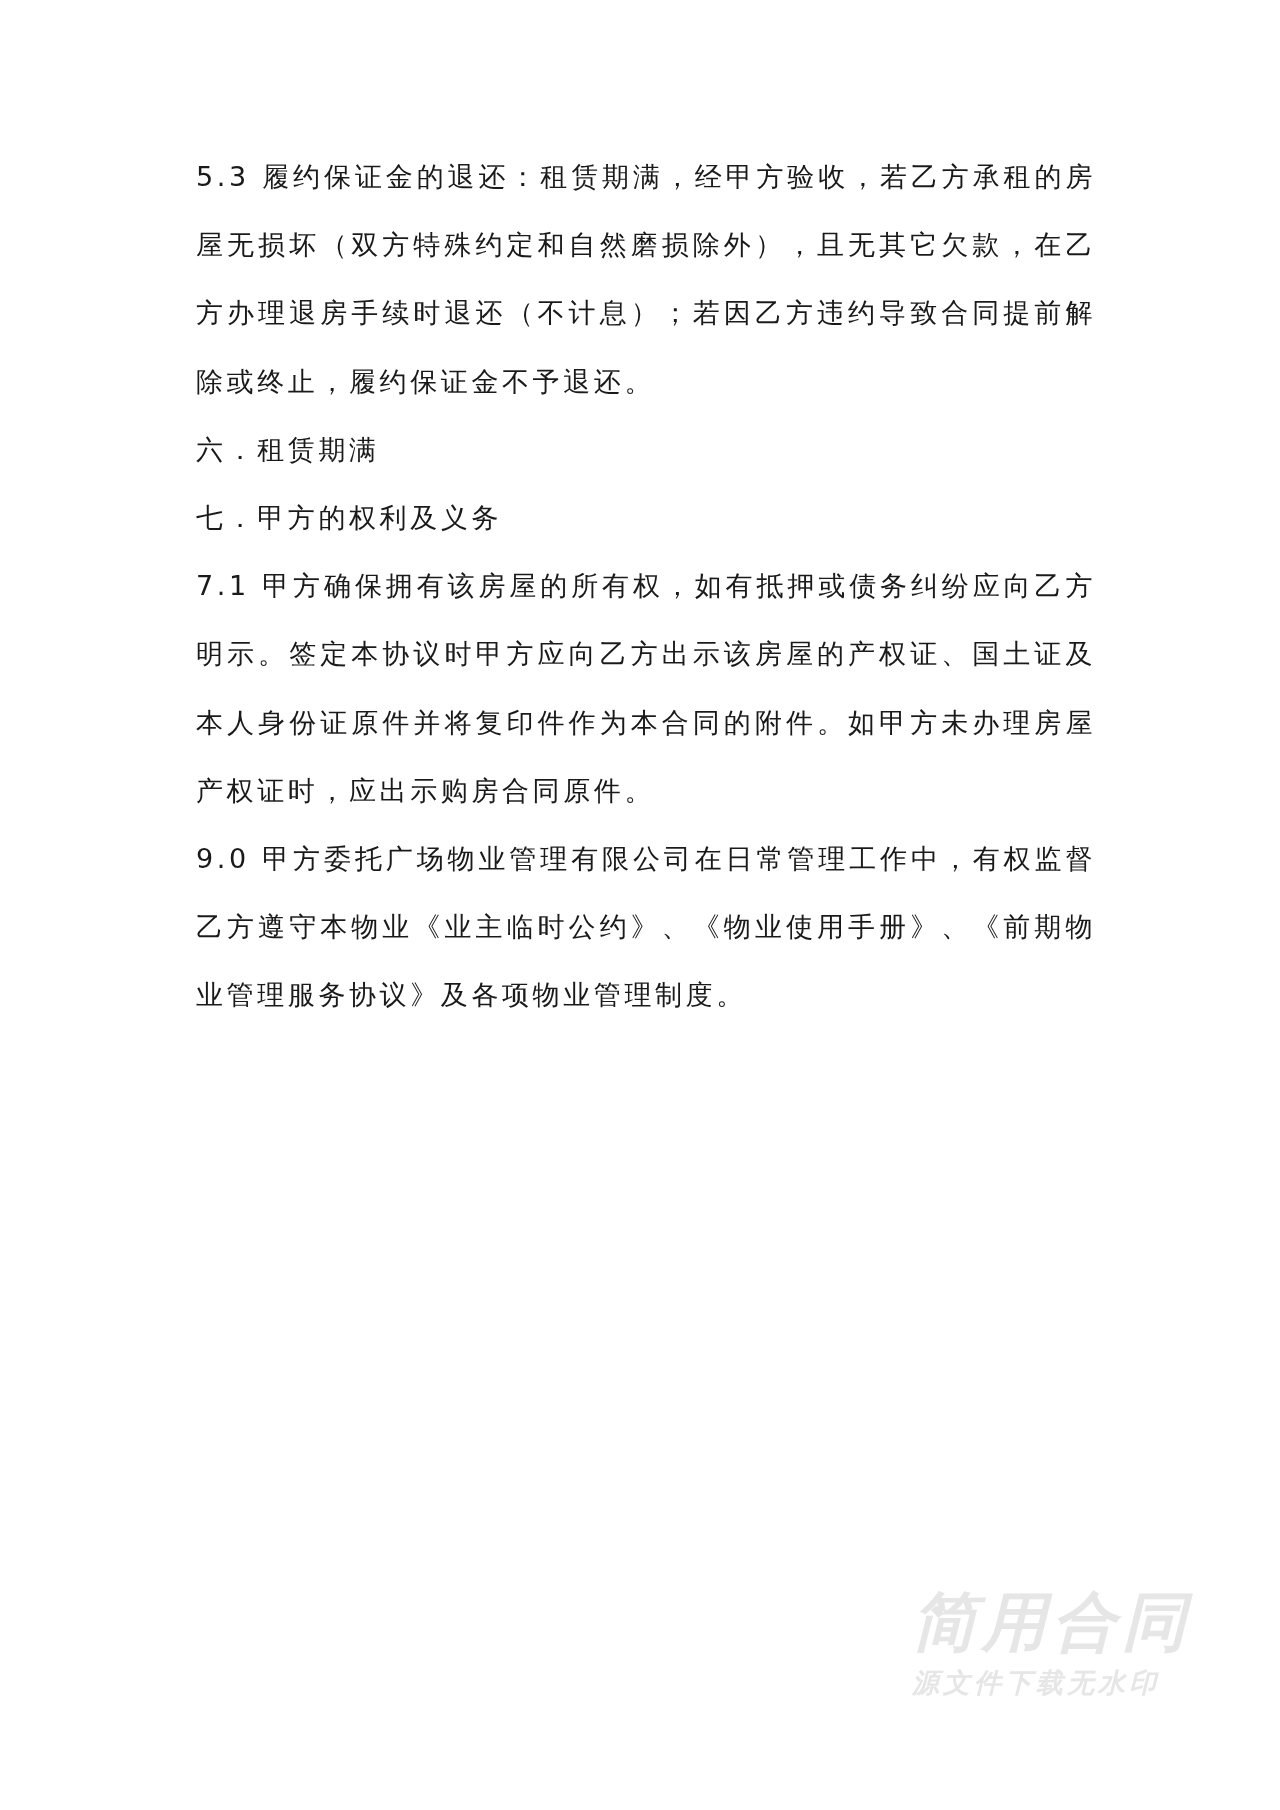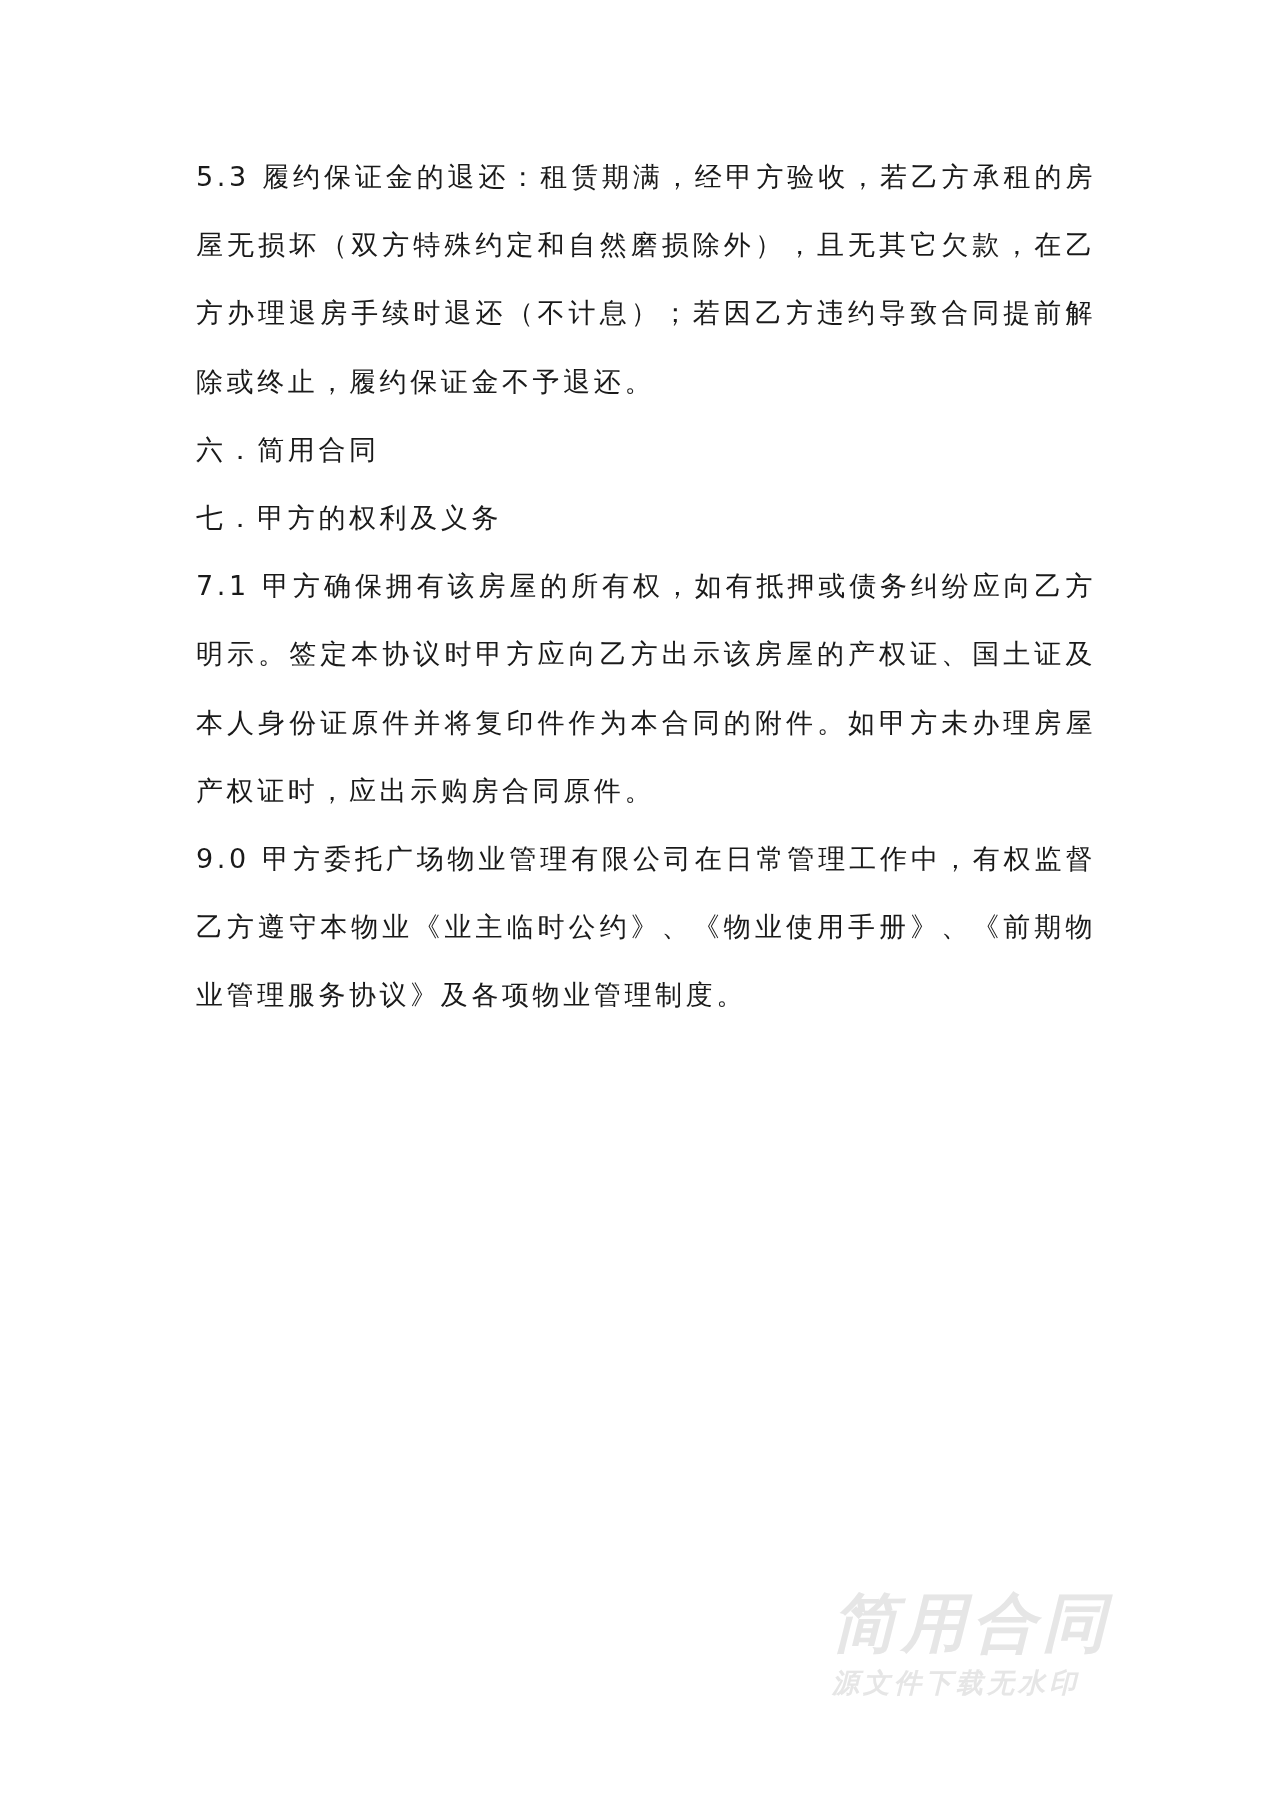--- a/index.html
+++ b/index.html
@@ -12,34 +12,34 @@
     font-family: "DejaVu Sans", "Liberation Sans", sans-serif;
     font-size: 27px; line-height: 68.2px; color: #1a1a1a;
     letter-spacing: 3.6px;
   }
   .para { margin: 0; text-align: justify; text-align-last: left; }
   .blank { display: inline-block; border-bottom: 2px solid #1a1a1a; height: 30px; vertical-align: baseline; margin: 0 4px; }
   .blank.year { width: 70px; }
   .blank.month { width: 42px; }
   .gap { display: inline-block; width: 70px; }
   .watermark {
-    position: absolute; left: 832px; top: 1588px; width: 340px;
-    font-family: Liberation Sans, sans-serif;
+    position: absolute; left: 912px; top: 1588px; width: 340px;
+    font-family: Liberation Serif, serif;
     color: #e6e6e6; font-weight: bold; font-style: italic;
   }
   .wm-title { font-size: 64px; line-height: 70px; letter-spacing: 6px; }
   .wm-sub { font-size: 27px; line-height: 50px; letter-spacing: 4px; }
 </style>
 </head>
 <body>
 
 <div class="page">
   <div class="content">
     <p class="para">5.3 履约保证金的退还：租赁期满，经甲方验收，若乙方承租的房屋无损坏（双方特殊约定和自然磨损除外），且无其它欠款，在乙方办理退房手续时退还（不计息）；若因乙方违约导致合同提前解除或终止，履约保证金不予退还。</p>
-    <p class="para">六．简用合同</p>
+    <p class="para">六．租赁期满</p>
     <p class="para">七．甲方的权利及义务</p>
     <p class="para">7.1 甲方确保拥有该房屋的所有权，如有抵押或债务纠纷应向乙方明示。签定本协议时甲方应向乙方出示该房屋的产权证、国土证及本人身份证原件并将复印件作为本合同的附件。如甲方未办理房屋产权证时，应出示购房合同原件。</p>
     <p class="para">9.0 甲方委托广场物业管理有限公司在日常管理工作中，有权监督乙方遵守本物业《业主临时公约》、《物业使用手册》、《前期物业管理服务协议》及各项物业管理制度。</p>
   </div>
 
   <div class="watermark">
     <div class="wm-title">简用合同</div>
     <div class="wm-sub">源文件下载无水印</div>
   </div>
 </div>

